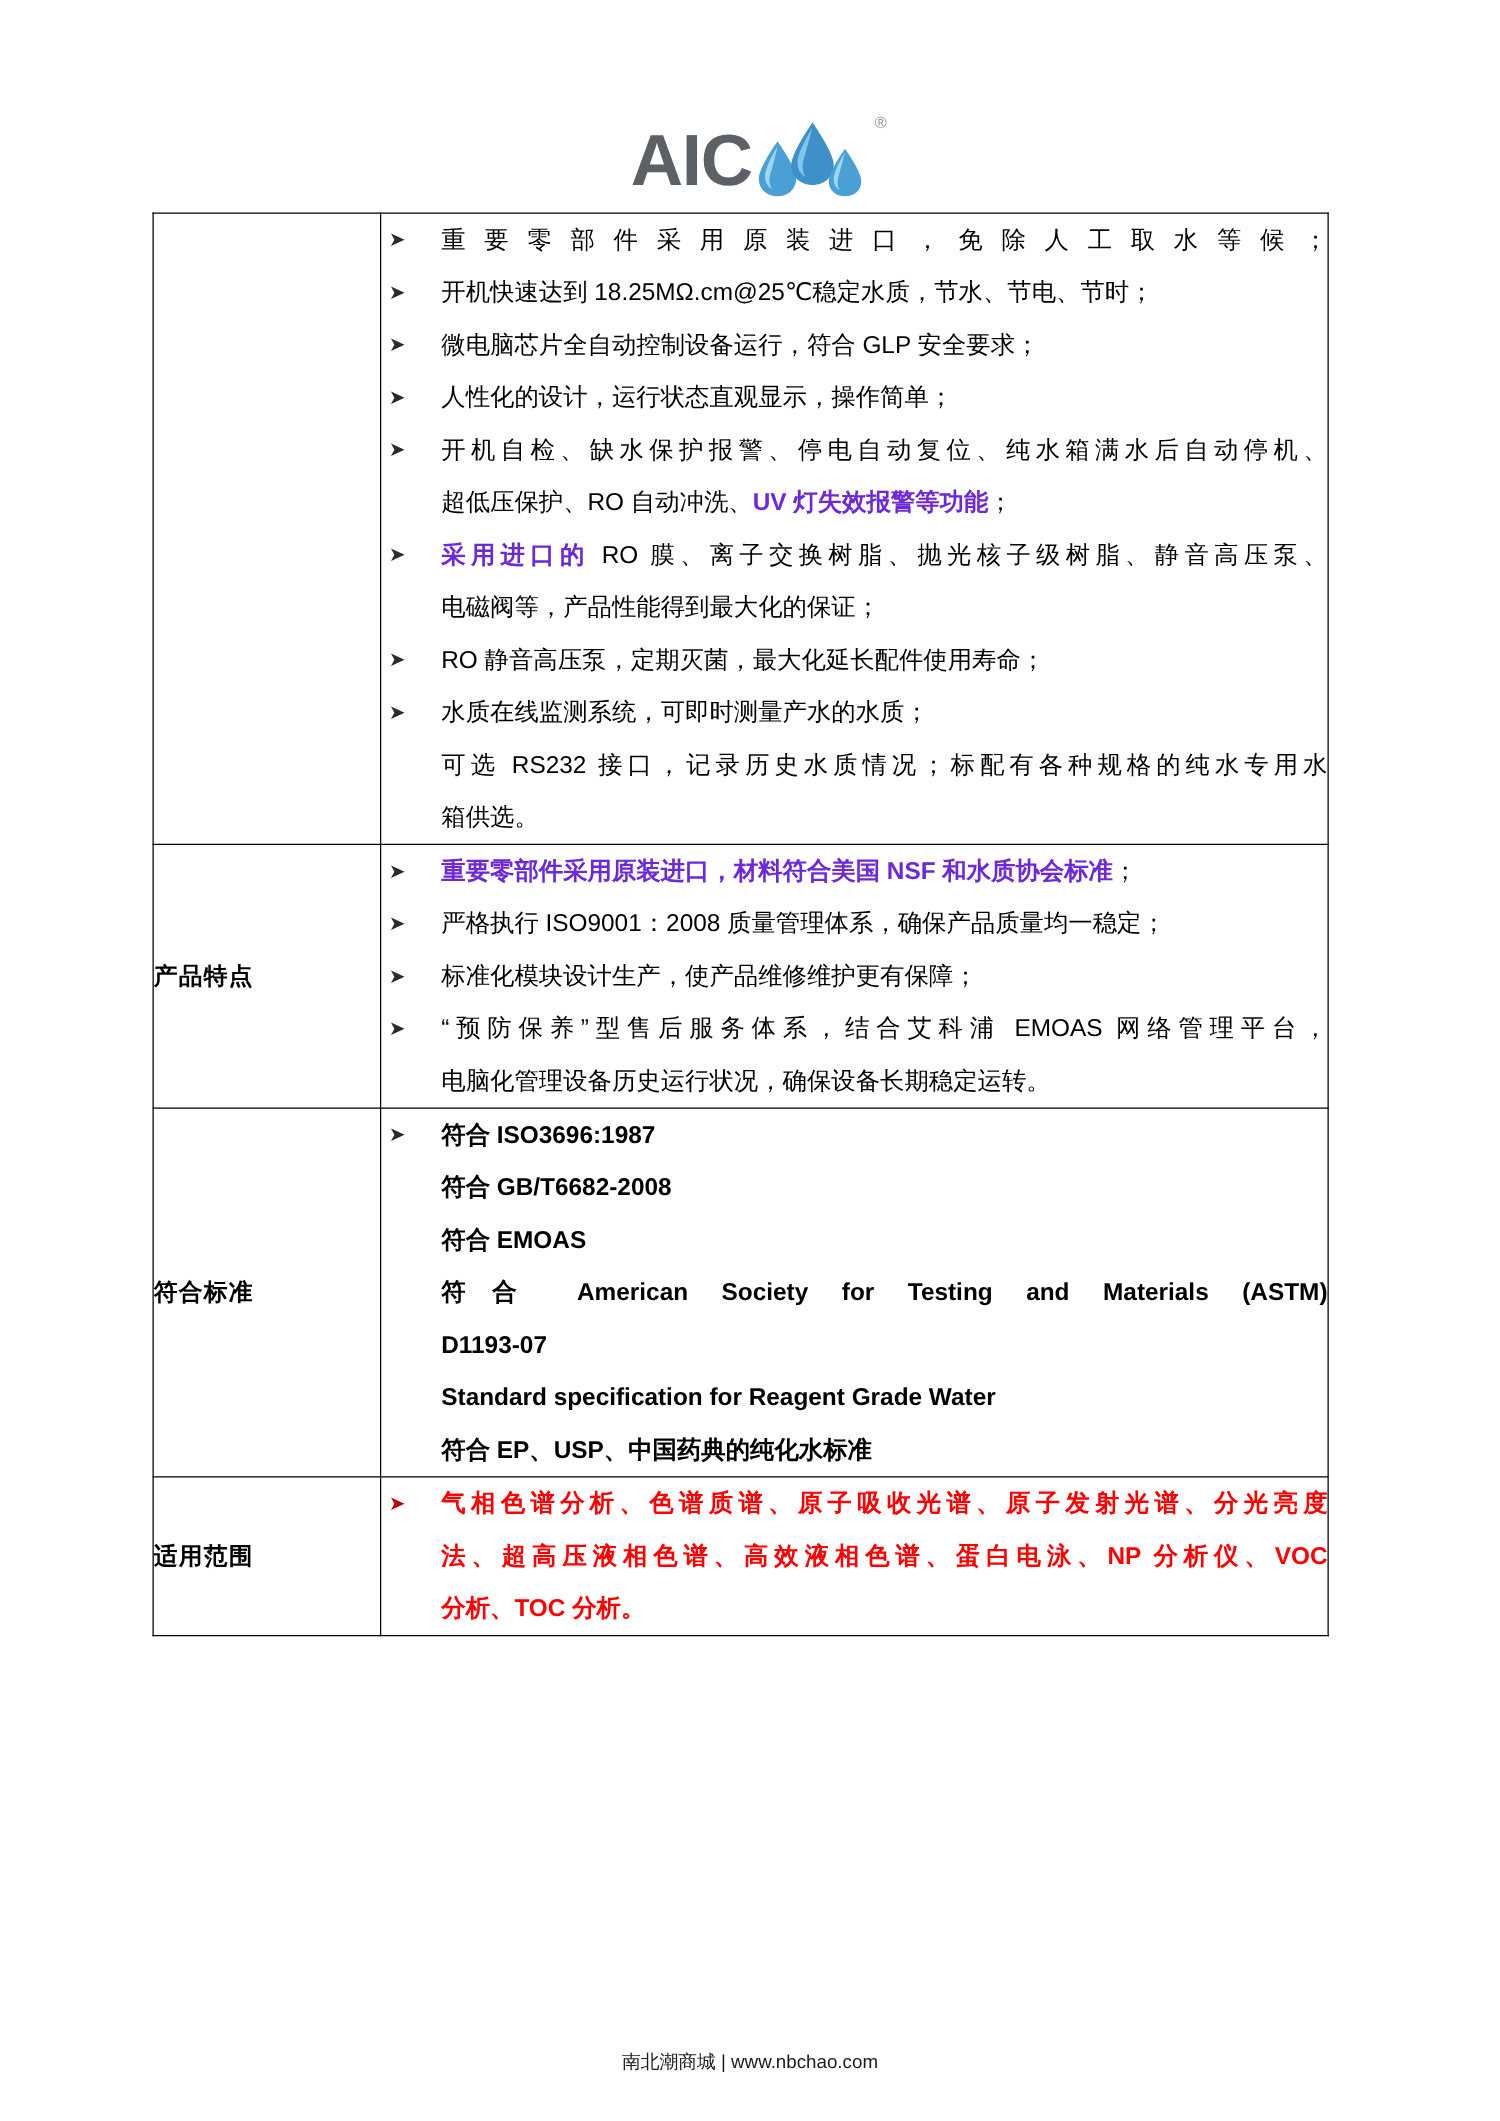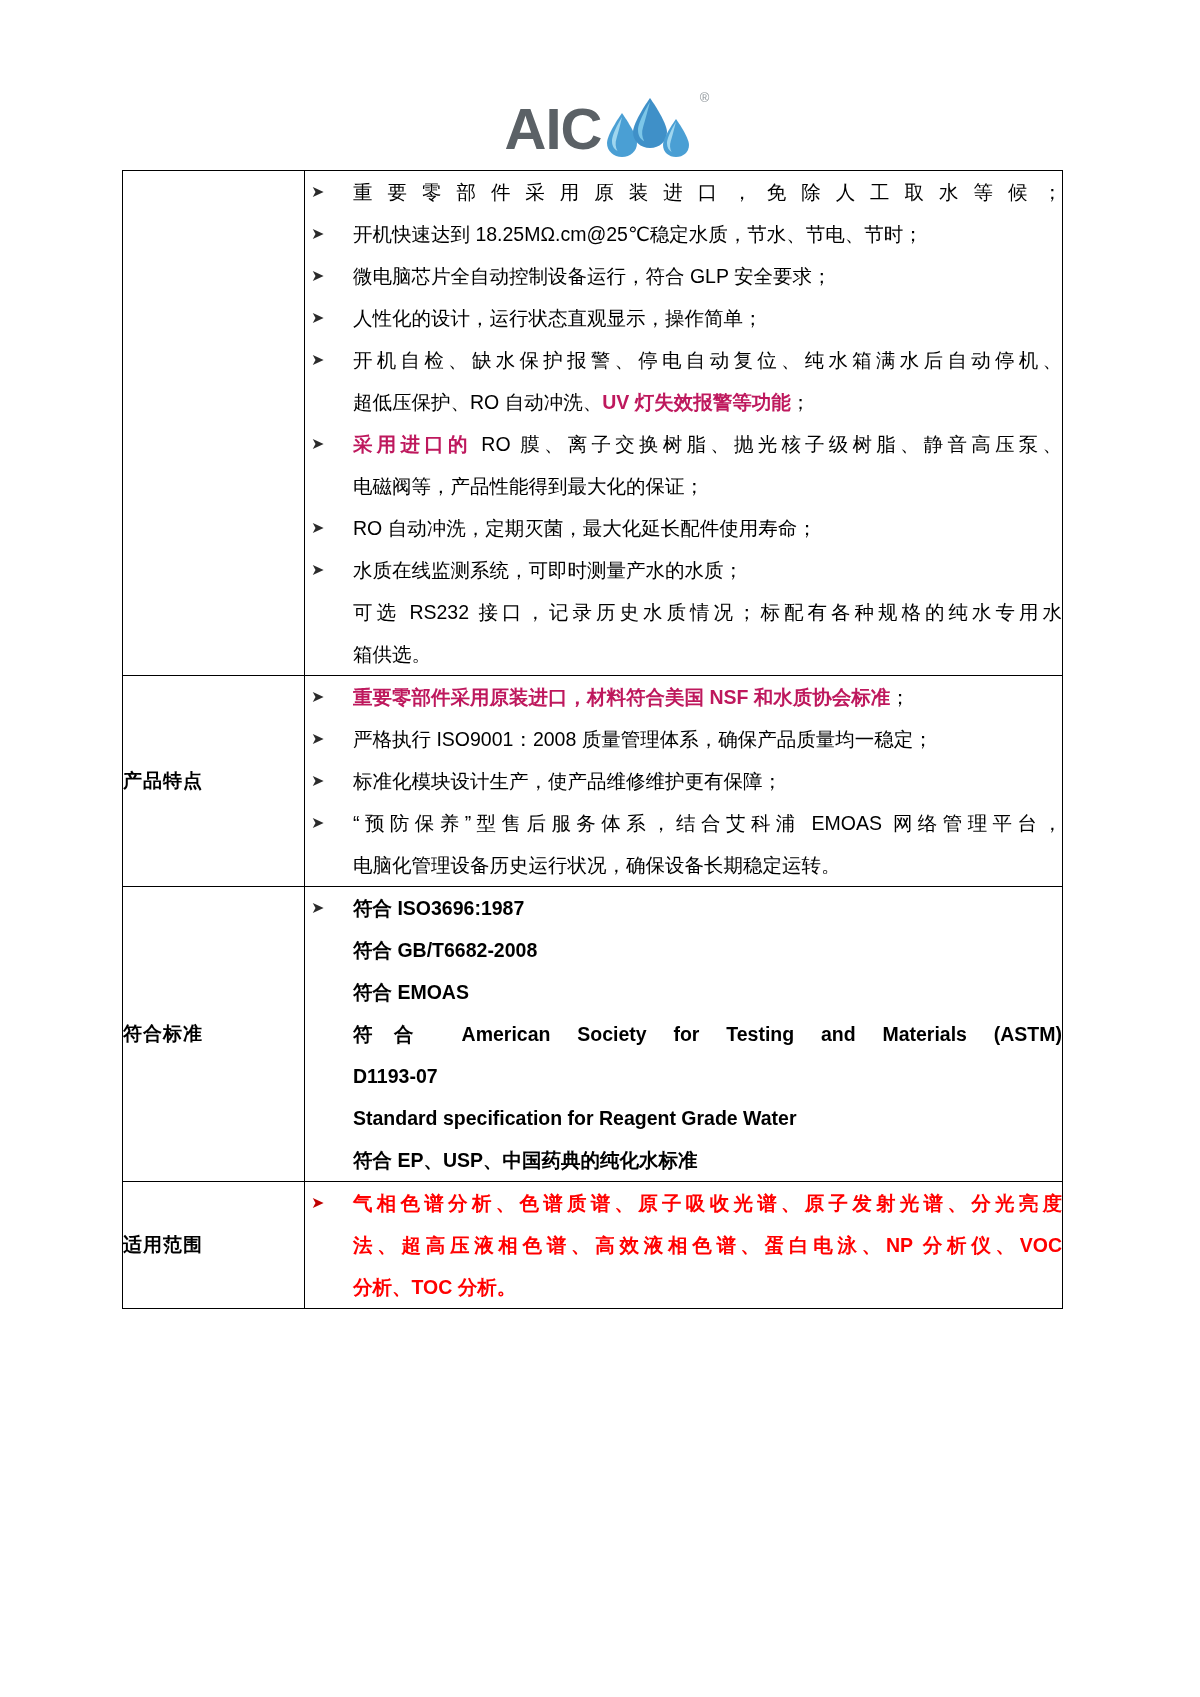--- a/index.html
+++ b/index.html
@@ -111,21 +111,21 @@
     left: 6px;
     top: 0;
     width: 20px;
     line-height: 42px;
     font-size: 16px;
     color: #2b2b2b;
     font-family: "DejaVu Sans", sans-serif;
   }
   .arrow.red { color: #c00000; }
 
-  .red  { color: #be185d; font-weight: bold; }
+  .red  { color: #6d28d9; font-weight: bold; }
   .bold { font-weight: bold; }
   .all-red { color: #ff0000; font-weight: bold; margin-top: 13px; }
 
   li.justify-full {
     text-align: justify;
     text-align-last: justify;
   }
 
   
   .footer {
@@ -197,21 +197,21 @@
             </li>
             <li class="justify-full">
               <span class="arrow">➤</span>
               <span class="red">采用进口的</span><span> RO 膜、离子交换树脂、抛光核子级树脂、静音高压泵、</span>
             </li>
             <li class="nobullet">
               <span>电磁阀等，产品性能得到最大化的保证；</span>
             </li>
             <li>
               <span class="arrow">➤</span>
-              <span>RO 自动冲洗，定期灭菌，最大化延长配件使用寿命；</span>
+              <span>RO 静音高压泵，定期灭菌，最大化延长配件使用寿命；</span>
             </li>
             <li>
               <span class="arrow">➤</span>
               <span>水质在线监测系统，可即时测量产水的水质；</span>
             </li>
             <li class="nobullet justify-full">
               <span>可选 RS232 接口，记录历史水质情况；标配有各种规格的纯水专用水</span>
             </li>
             <li class="nobullet">
               <span>箱供选。</span>
@@ -291,14 +291,19 @@
             <li class="nobullet">
               <span class="all-red">分析、TOC 分析。</span>
             </li>
           </ul>
         </td>
       </tr>
 
     </tbody>
   </table>
 
+  <div class="footer">
+    <span>南北潮商城</span>
+    <span>|</span>
+    <span>www.nbchao.com</span>
+  </div>
 
 </div>
 
 </body></html>

